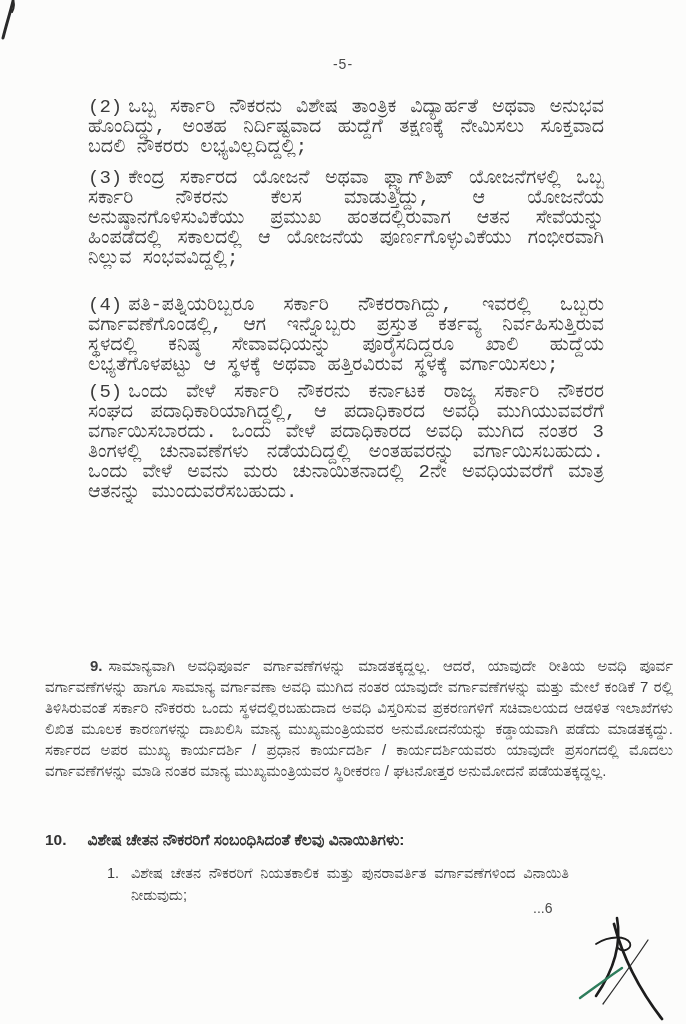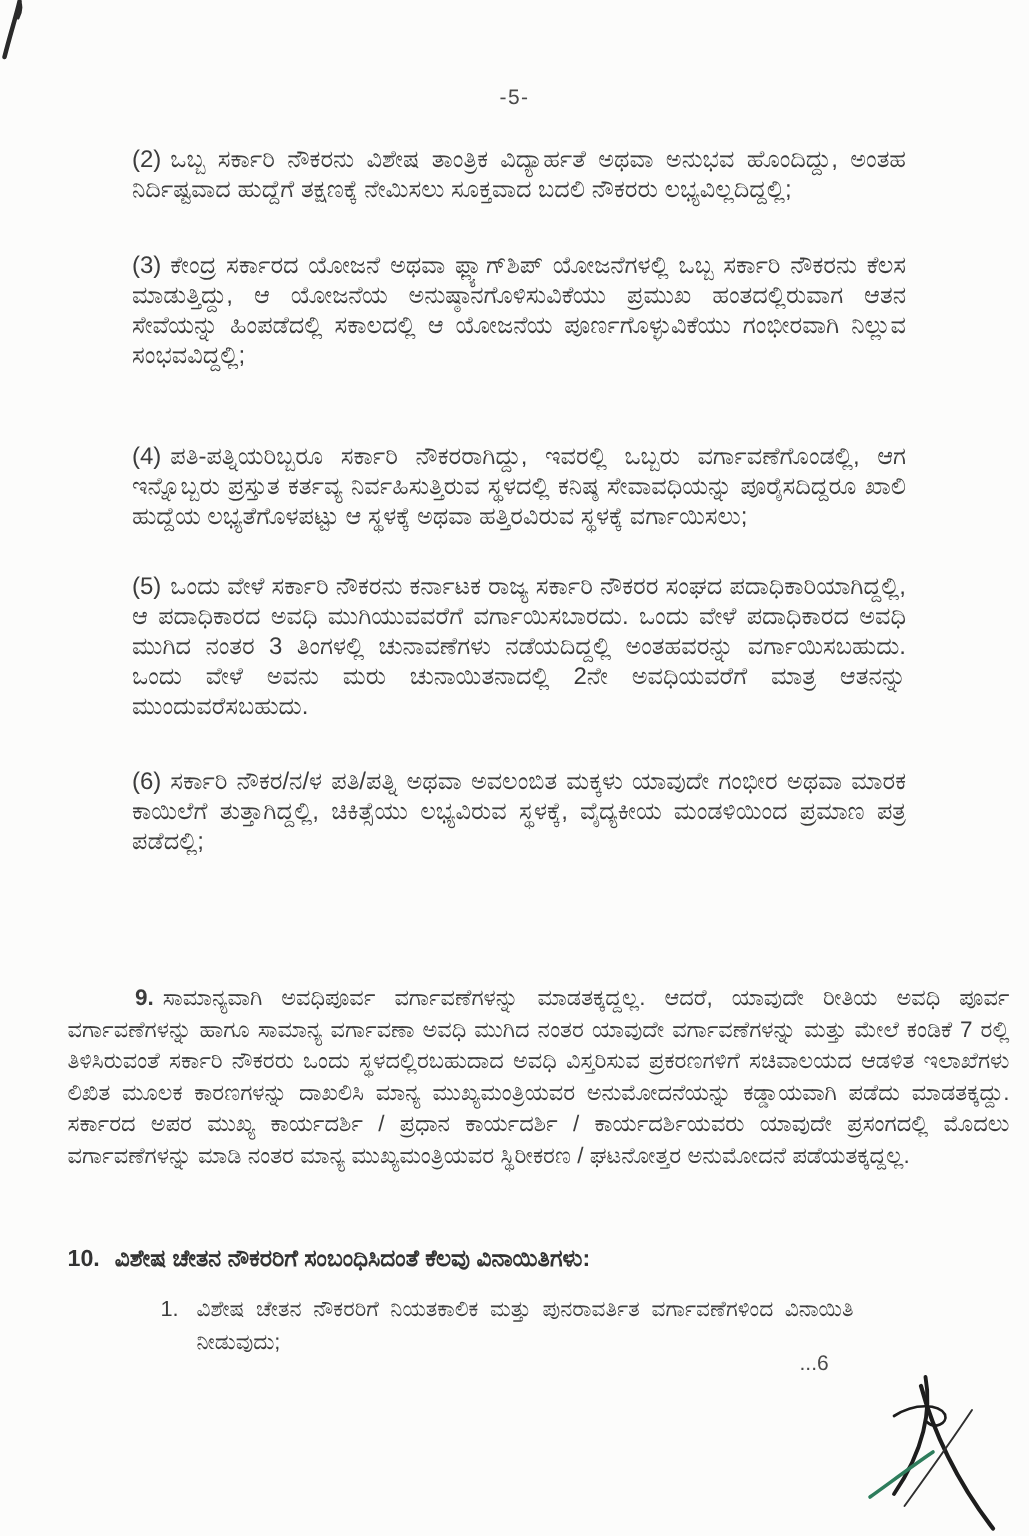--- a/index.html
+++ b/index.html
@@ -13,44 +13,45 @@
     color:#3f3f3f;
     overflow:hidden;
   }
   .page-number {
     position:absolute; top:56px; left:0; width:100%;
     text-align:center;
     font-size:14px; letter-spacing:1px; color:#4a4a4a;
   }
   .clause {
     position:absolute; left:88px; width:516px;
-    font-size:16px; line-height:20px;
+    font-size:19px; line-height:20px;
     text-align:justify; text-justify:inter-word;
     color:#3c3c3c;
+    font-family:Liberation Mono, monospace;
   }
   .clause .num { margin-right:6px; }
   .c2 { top:97px; }
   .c3 { top:168px; }
   .c4 { top:295px; }
   .c5 { top:382px; }
   .c6 { top:512px; }
   .c7 { top:591px; }
   .para-9 {
     position:absolute; top:655px; left:45px; width:628px;
     font-size:15px; line-height:21px;
     text-align:justify; text-justify:inter-word;
     text-indent:45px;
     color:#3c3c3c;
   }
   .para-9 .num { font-weight:bold; margin-right:6px; }
   .heading-10 {
     position:absolute; top:831px; left:45px; width:600px;
     font-size:15.5px; font-weight:bold; color:#333;
   }
-  .heading-10 .num { margin-right:10px; }
+  .heading-10 .num { margin-right:21px; }
   .sub-item {
     position:absolute; top:862px; left:107px; width:462px;
     display:flex;
     font-size:14.5px; line-height:22px;
     color:#3c3c3c;
   }
   .sub-item .num { flex:0 0 24px; }
   .sub-item .sub-text { flex:1; text-align:justify; text-justify:inter-word; }
   .continuation {
     position:absolute; top:900px; left:533px;
@@ -78,21 +79,20 @@
   <div class="page-number">-5-</div>
 
   <p class="clause c2"><span class="num">(2)</span><span>ಒಬ್ಬ ಸರ್ಕಾರಿ ನೌಕರನು ವಿಶೇಷ ತಾಂತ್ರಿಕ ವಿದ್ಯಾರ್ಹತೆ ಅಥವಾ ಅನುಭವ ಹೊಂದಿದ್ದು, ಅಂತಹ ನಿರ್ದಿಷ್ಟವಾದ ಹುದ್ದೆಗೆ ತಕ್ಷಣಕ್ಕೆ ನೇಮಿಸಲು ಸೂಕ್ತವಾದ ಬದಲಿ ನೌಕರರು ಲಭ್ಯವಿಲ್ಲದಿದ್ದಲ್ಲಿ;</span></p>
 
   <p class="clause c3"><span class="num">(3)</span><span>ಕೇಂದ್ರ ಸರ್ಕಾರದ ಯೋಜನೆ ಅಥವಾ ಫ್ಲ್ಯಾಗ್‌ಶಿಪ್ ಯೋಜನೆಗಳಲ್ಲಿ ಒಬ್ಬ ಸರ್ಕಾರಿ ನೌಕರನು ಕೆಲಸ ಮಾಡುತ್ತಿದ್ದು, ಆ ಯೋಜನೆಯ ಅನುಷ್ಠಾನಗೊಳಿಸುವಿಕೆಯು ಪ್ರಮುಖ ಹಂತದಲ್ಲಿರುವಾಗ ಆತನ ಸೇವೆಯನ್ನು ಹಿಂಪಡೆದಲ್ಲಿ ಸಕಾಲದಲ್ಲಿ ಆ ಯೋಜನೆಯ ಪೂರ್ಣಗೊಳ್ಳುವಿಕೆಯು ಗಂಭೀರವಾಗಿ ನಿಲ್ಲುವ ಸಂಭವವಿದ್ದಲ್ಲಿ;</span></p>
 
   <p class="clause c4"><span class="num">(4)</span><span>ಪತಿ-ಪತ್ನಿಯರಿಬ್ಬರೂ ಸರ್ಕಾರಿ ನೌಕರರಾಗಿದ್ದು, ಇವರಲ್ಲಿ ಒಬ್ಬರು ವರ್ಗಾವಣೆಗೊಂಡಲ್ಲಿ, ಆಗ ಇನ್ನೊಬ್ಬರು ಪ್ರಸ್ತುತ ಕರ್ತವ್ಯ ನಿರ್ವಹಿಸುತ್ತಿರುವ ಸ್ಥಳದಲ್ಲಿ ಕನಿಷ್ಠ ಸೇವಾವಧಿಯನ್ನು ಪೂರೈಸದಿದ್ದರೂ ಖಾಲಿ ಹುದ್ದೆಯ ಲಭ್ಯತೆಗೊಳಪಟ್ಟು ಆ ಸ್ಥಳಕ್ಕೆ ಅಥವಾ ಹತ್ತಿರವಿರುವ ಸ್ಥಳಕ್ಕೆ ವರ್ಗಾಯಿಸಲು;</span></p>
 
   <p class="clause c5"><span class="num">(5)</span><span>ಒಂದು ವೇಳೆ ಸರ್ಕಾರಿ ನೌಕರನು ಕರ್ನಾಟಕ ರಾಜ್ಯ ಸರ್ಕಾರಿ ನೌಕರರ ಸಂಘದ ಪದಾಧಿಕಾರಿಯಾಗಿದ್ದಲ್ಲಿ, ಆ ಪದಾಧಿಕಾರದ ಅವಧಿ ಮುಗಿಯುವವರೆಗೆ ವರ್ಗಾಯಿಸಬಾರದು. ಒಂದು ವೇಳೆ ಪದಾಧಿಕಾರದ ಅವಧಿ ಮುಗಿದ ನಂತರ 3 ತಿಂಗಳಲ್ಲಿ ಚುನಾವಣೆಗಳು ನಡೆಯದಿದ್ದಲ್ಲಿ ಅಂತಹವರನ್ನು ವರ್ಗಾಯಿಸಬಹುದು. ಒಂದು ವೇಳೆ ಅವನು ಮರು ಚುನಾಯಿತನಾದಲ್ಲಿ 2ನೇ ಅವಧಿಯವರೆಗೆ ಮಾತ್ರ ಆತನನ್ನು ಮುಂದುವರೆಸಬಹುದು.</span></p>
 
-  <p class="clause c6"><span class="num">(6)</span><span>ಸರ್ಕಾರಿ ನೌಕರ/ನ/ಳ ಪತಿ/ಪತ್ನಿ ಅಥವಾ ಅವಲಂಬಿತ ಮಕ್ಕಳು ಯಾವುದೇ ಗಂಭೀರ ಅಥವಾ ಮಾರಕ ಕಾಯಿಲೆಗೆ ತುತ್ತಾಗಿದ್ದಲ್ಲಿ, ಚಿಕಿತ್ಸೆಯು ಲಭ್ಯವಿರುವ ಸ್ಥಳಕ್ಕೆ, ವೈದ್ಯಕೀಯ ಮಂಡಳಿಯಿಂದ ಪ್ರಮಾಣ ಪತ್ರ ಪಡೆದಲ್ಲಿ;</span></p>
 
 
   <p class="para-9"><span class="num">9.</span><span>ಸಾಮಾನ್ಯವಾಗಿ ಅವಧಿಪೂರ್ವ ವರ್ಗಾವಣೆಗಳನ್ನು ಮಾಡತಕ್ಕದ್ದಲ್ಲ. ಆದರೆ, ಯಾವುದೇ ರೀತಿಯ ಅವಧಿ ಪೂರ್ವ ವರ್ಗಾವಣೆಗಳನ್ನು ಹಾಗೂ ಸಾಮಾನ್ಯ ವರ್ಗಾವಣಾ ಅವಧಿ ಮುಗಿದ ನಂತರ ಯಾವುದೇ ವರ್ಗಾವಣೆಗಳನ್ನು ಮತ್ತು ಮೇಲೆ ಕಂಡಿಕೆ 7 ರಲ್ಲಿ ತಿಳಿಸಿರುವಂತೆ ಸರ್ಕಾರಿ ನೌಕರರು ಒಂದು ಸ್ಥಳದಲ್ಲಿರಬಹುದಾದ ಅವಧಿ ವಿಸ್ತರಿಸುವ ಪ್ರಕರಣಗಳಿಗೆ ಸಚಿವಾಲಯದ ಆಡಳಿತ ಇಲಾಖೆಗಳು ಲಿಖಿತ ಮೂಲಕ ಕಾರಣಗಳನ್ನು ದಾಖಲಿಸಿ ಮಾನ್ಯ ಮುಖ್ಯಮಂತ್ರಿಯವರ ಅನುಮೋದನೆಯನ್ನು ಕಡ್ಡಾಯವಾಗಿ ಪಡೆದು ಮಾಡತಕ್ಕದ್ದು. ಸರ್ಕಾರದ ಅಪರ ಮುಖ್ಯ ಕಾರ್ಯದರ್ಶಿ / ಪ್ರಧಾನ ಕಾರ್ಯದರ್ಶಿ / ಕಾರ್ಯದರ್ಶಿಯವರು ಯಾವುದೇ ಪ್ರಸಂಗದಲ್ಲಿ ಮೊದಲು ವರ್ಗಾವಣೆಗಳನ್ನು ಮಾಡಿ ನಂತರ ಮಾನ್ಯ ಮುಖ್ಯಮಂತ್ರಿಯವರ ಸ್ಥಿರೀಕರಣ / ಘಟನೋತ್ತರ ಅನುಮೋದನೆ ಪಡೆಯತಕ್ಕದ್ದಲ್ಲ.</span></p>
 
   <p class="heading-10"><span class="num">10.</span><span>ವಿಶೇಷ ಚೇತನ ನೌಕರರಿಗೆ ಸಂಬಂಧಿಸಿದಂತೆ ಕೆಲವು ವಿನಾಯಿತಿಗಳು:</span></p>
 
   <div class="sub-item">
     <span class="num">1.</span>
     <span class="sub-text">ವಿಶೇಷ ಚೇತನ ನೌಕರರಿಗೆ ನಿಯತಕಾಲಿಕ ಮತ್ತು ಪುನರಾವರ್ತಿತ ವರ್ಗಾವಣೆಗಳಿಂದ ವಿನಾಯಿತಿ ನೀಡುವುದು;</span>
   </div>

